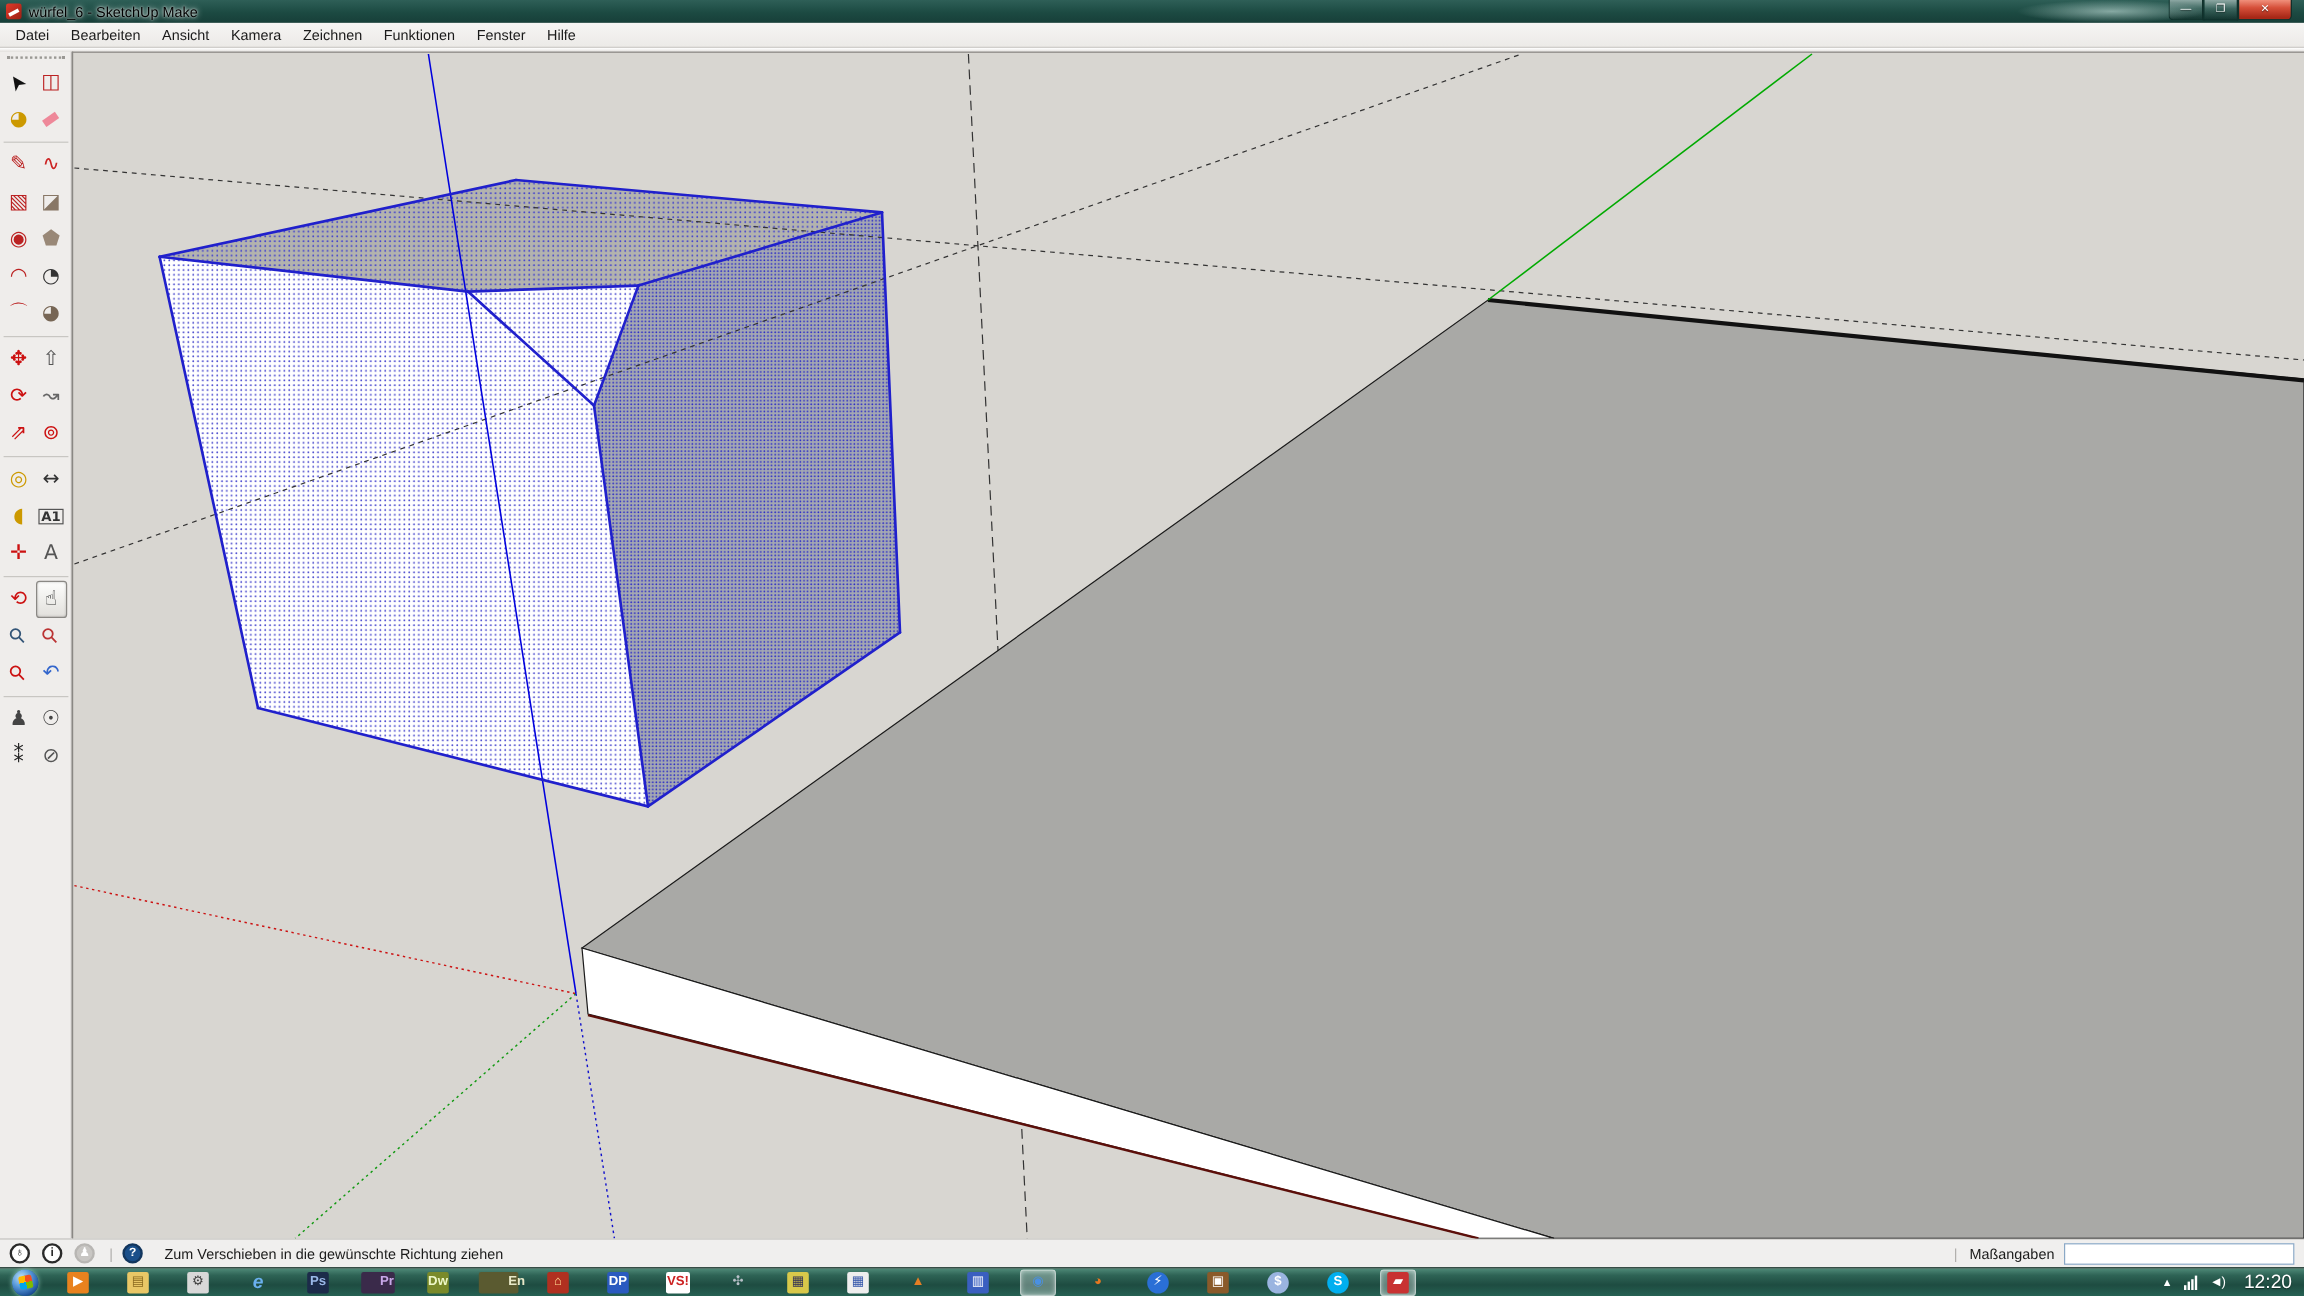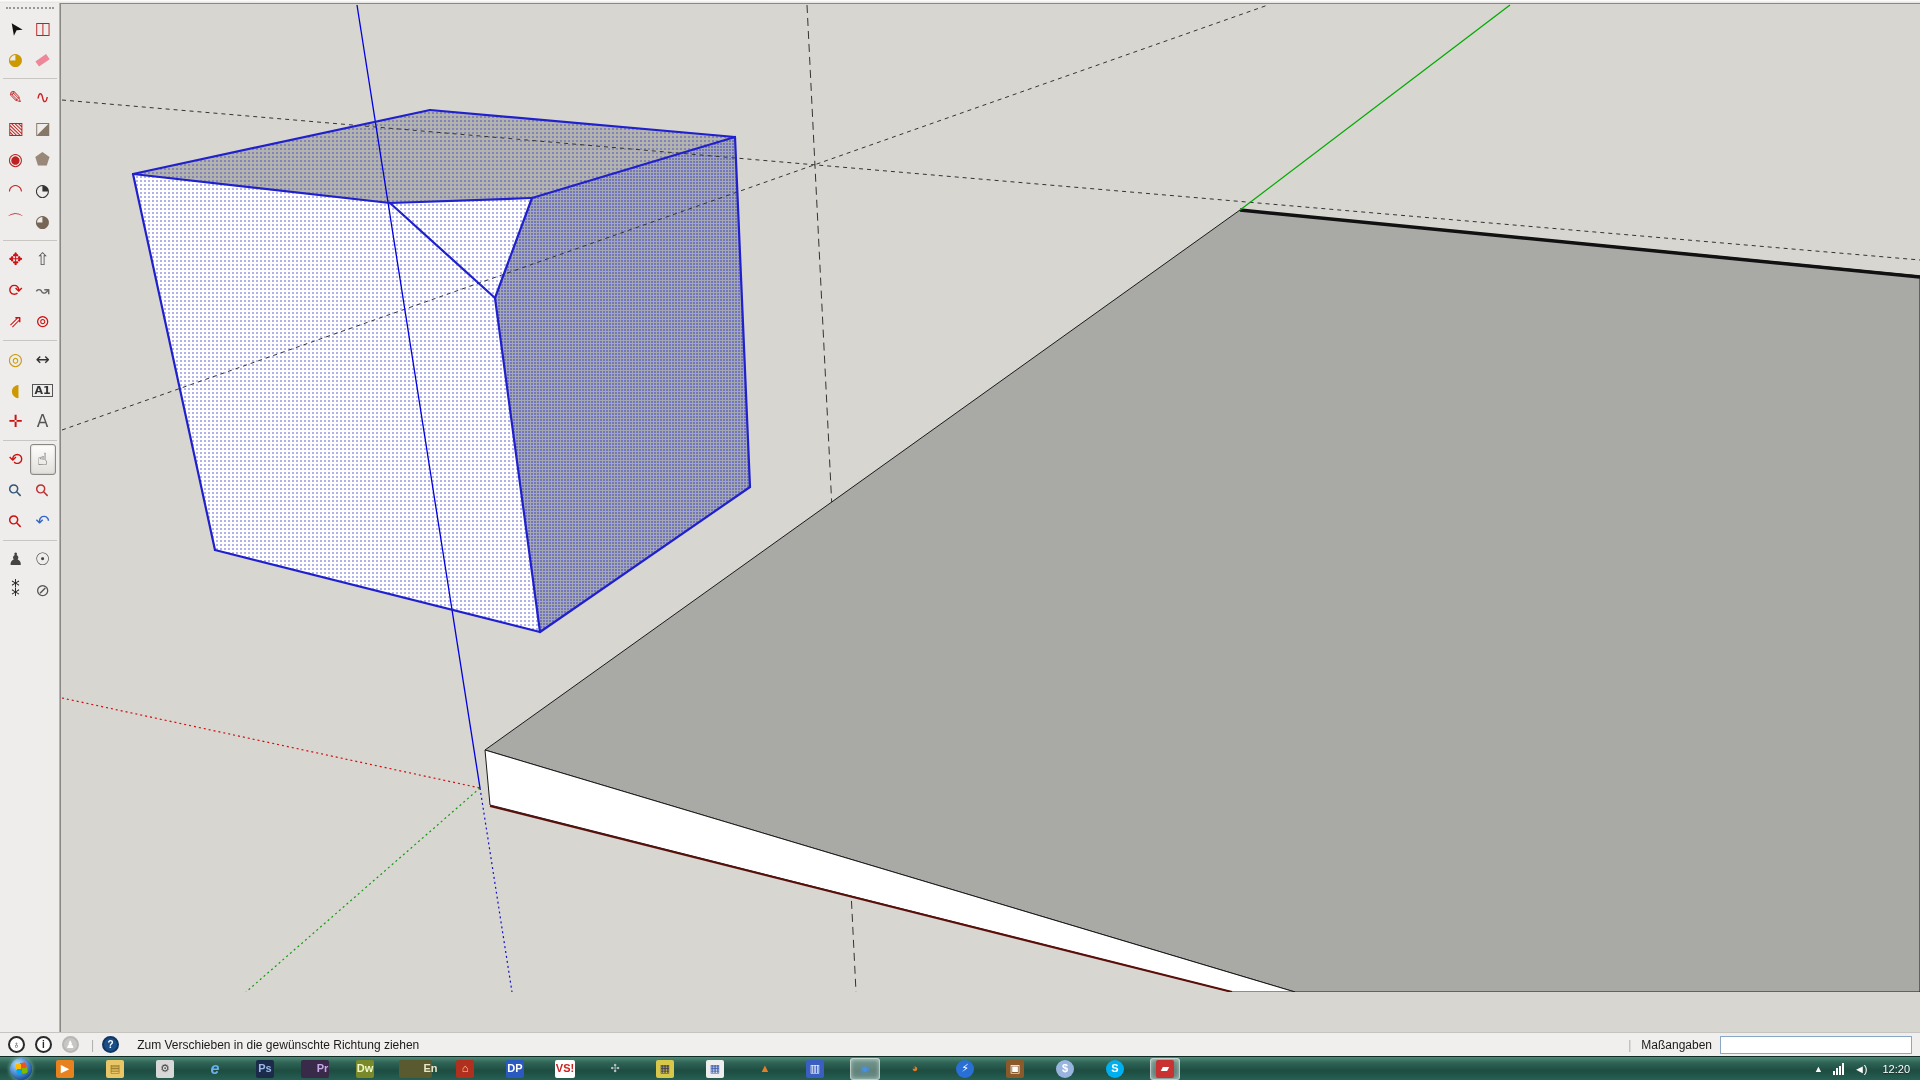--- a/index.html
+++ b/index.html
@@ -82,28 +82,48 @@
   .tb-slot.active { background:rgba(255,255,255,.30); border:1px solid rgba(255,255,255,.55);
     box-shadow:inset 0 0 4px rgba(255,255,255,.5); }
   .tb-ico { min-width:18px; height:18px; display:flex; align-items:center; justify-content:center;
     font-size:11px; font-weight:bold; border-radius:2px; line-height:1; padding:0 1px; }
   .tb-ico.round { border-radius:50%; width:18px; }
   .tray { margin-left:auto; display:flex; align-items:center; gap:10px; color:#fff; }
   .tray .expand { font-size:9px; }
   .bars { display:flex; align-items:flex-end; gap:1px; height:12px; }
   .bars i { width:2px; background:#fff; display:block; }
   .vol { font-size:11px; letter-spacing:-1px; }
-  .clock { font-size:11px; margin-left:6px; margin-right:4px; text-shadow:0 1px 1px rgba(0,0,0,.5); }
+  .clock { font-size:16px; margin-left:6px; margin-right:4px; text-shadow:0 1px 1px rgba(0,0,0,.5); }
 </style>
 </head>
 <body>
 
 <div id="app">
 
-
+  <div class="titlebar">
+    <div class="glow"></div>
+    <div class="su-logo"></div>
+    <div class="title-text">würfel_6 - SketchUp Make</div>
+    <div class="winbtns">
+      <div class="winbtn first">—</div>
+      <div class="winbtn">❐</div>
+      <div class="winbtn close">✕</div>
+    </div>
+  </div>
+
+  <div class="menubar" id="menubar">
+      <span class="menu-item">Datei</span>
+      <span class="menu-item">Bearbeiten</span>
+      <span class="menu-item">Ansicht</span>
+      <span class="menu-item">Kamera</span>
+      <span class="menu-item">Zeichnen</span>
+      <span class="menu-item">Funktionen</span>
+      <span class="menu-item">Fenster</span>
+      <span class="menu-item">Hilfe</span>
+    </div>
   <div class="belowmenu"></div>
 
   <div class="mainrow">
     <div class="toolbar" id="toolbar">
       <div class="grab"></div>
     <div class="tool-group">
           <div class="tool">
             <span style="color: rgb(17, 17, 17); transform: rotate(-125deg);">➤</span>
           </div>
           <div class="tool">

